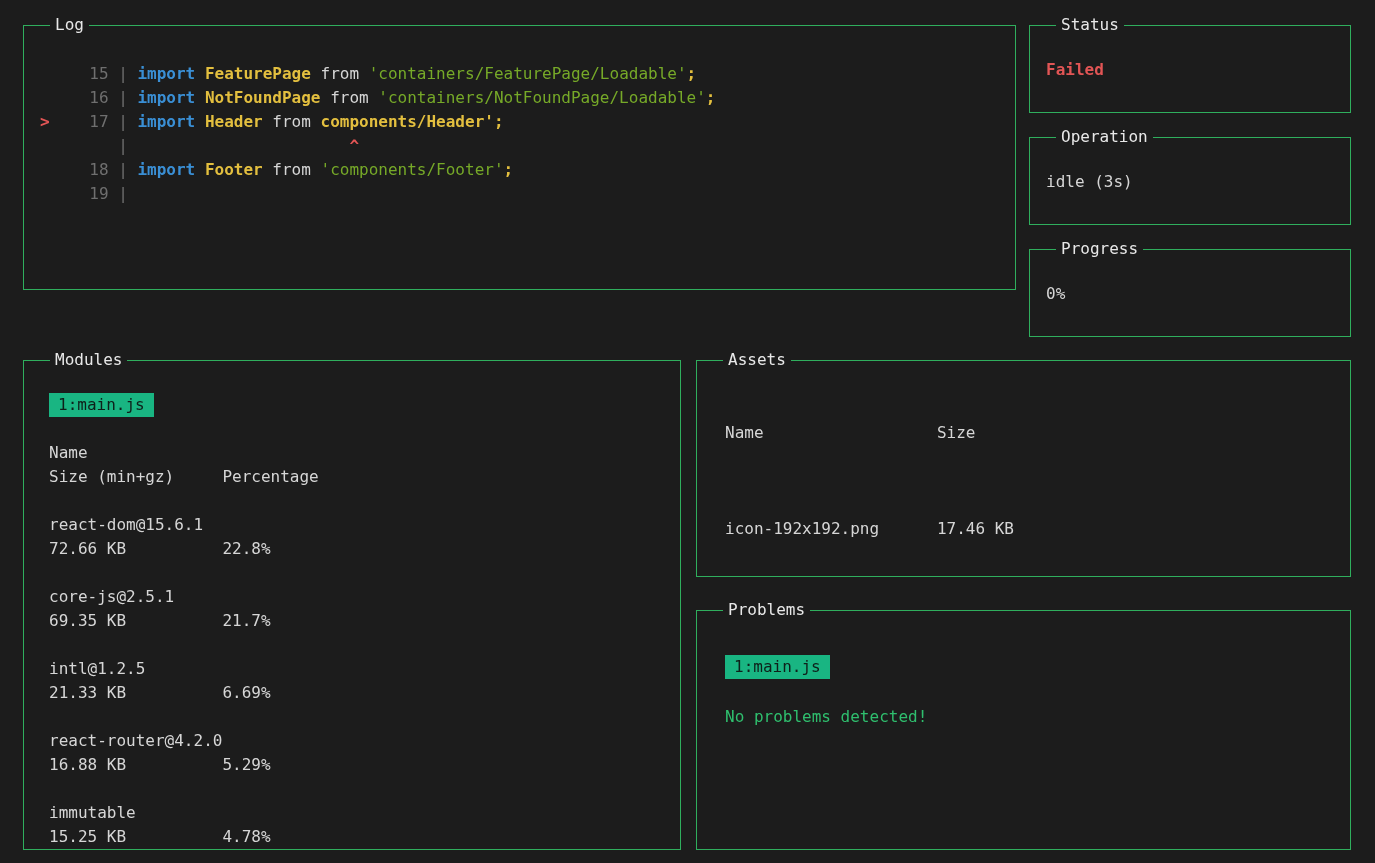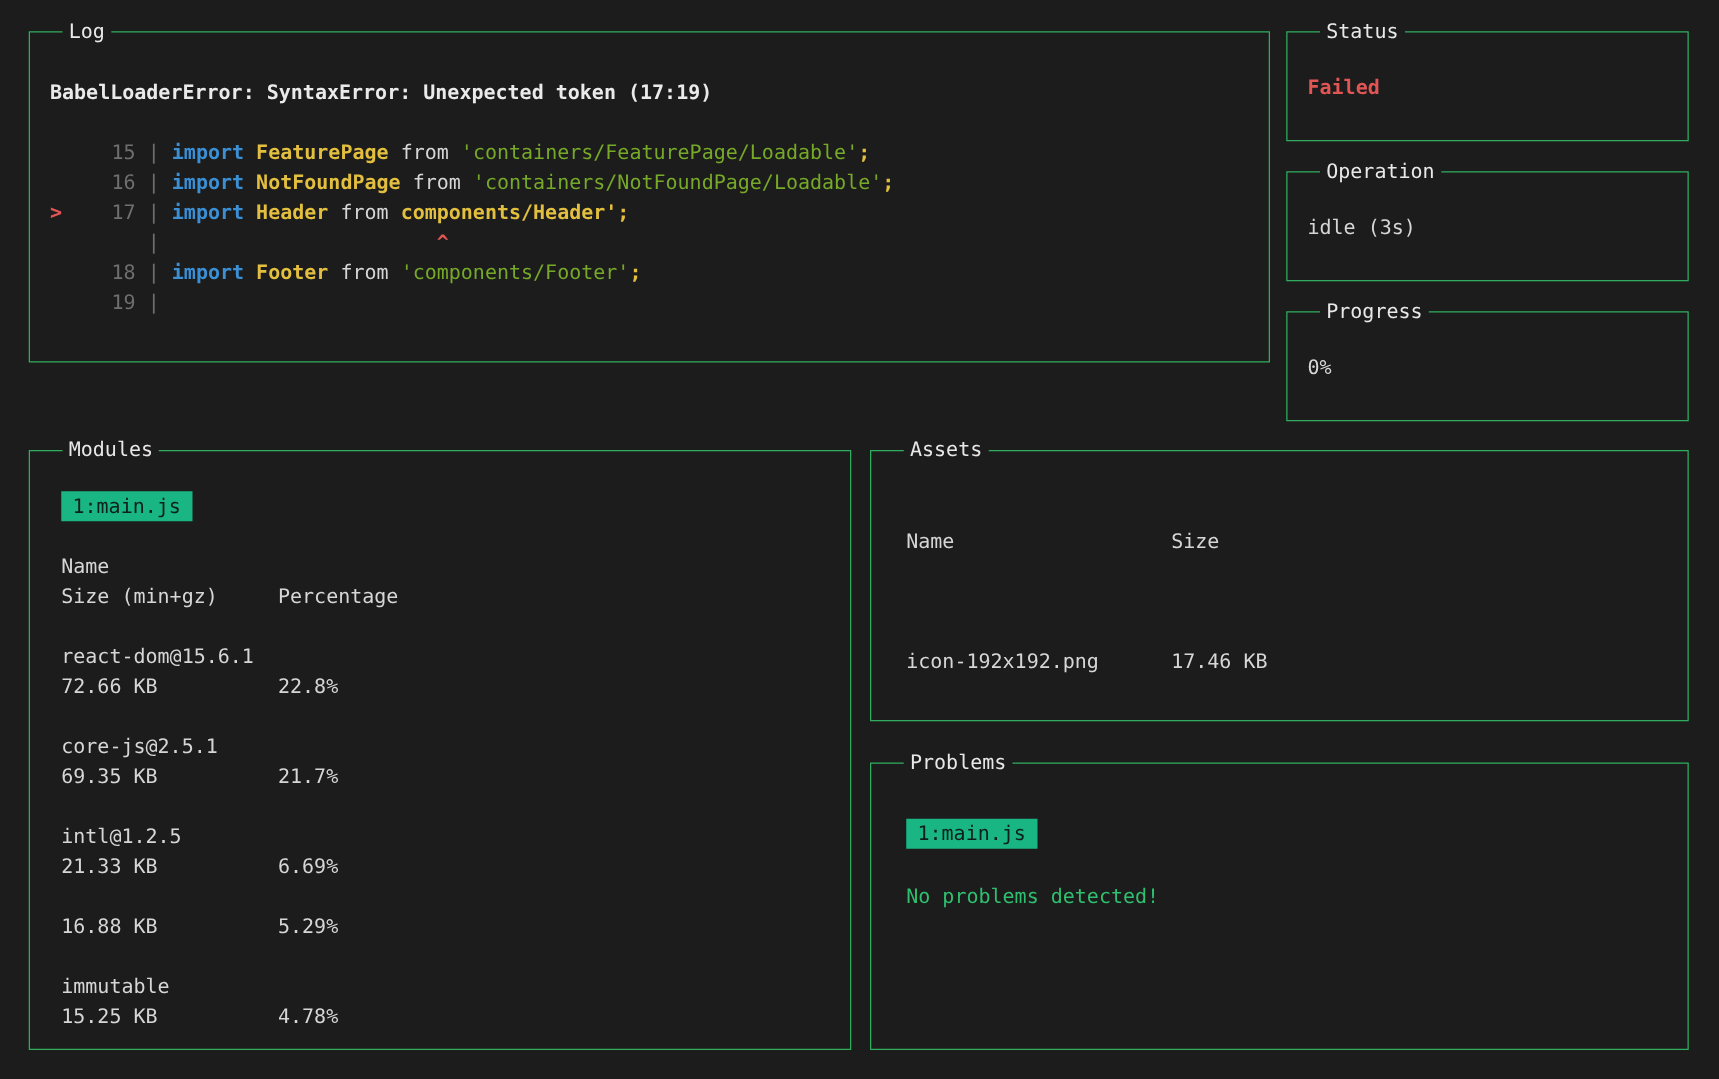--- a/index.html
+++ b/index.html
@@ -76,21 +76,20 @@
 </style>
 </head>
 <body>
 
 <div class="app">
 
   <div class="row-top">
 
     <div class="panel log-panel">
       <span class="panel-title">Log</span>
-      <div class="error-message">BabelLoaderError: SyntaxError: Unexpected token (17:19)</div>
 
       <div class="code-line"><span class="marker"></span><span class="lineno">15</span> <span class="sep">|</span> <span class="tok-kw">import</span> <span class="tok-id">FeaturePage</span> <span class="tok-plain">from</span> <span class="tok-str">'containers/FeaturePage/Loadable'</span><span class="tok-semi">;</span></div>
 
       <div class="code-line"><span class="marker"></span><span class="lineno">16</span> <span class="sep">|</span> <span class="tok-kw">import</span> <span class="tok-id">NotFoundPage</span> <span class="tok-plain">from</span> <span class="tok-str">'containers/NotFoundPage/Loadable'</span><span class="tok-semi">;</span></div>
 
       <div class="code-line"><span class="marker">&gt;</span><span class="lineno">17</span> <span class="sep">|</span> <span class="tok-kw">import</span> <span class="tok-id">Header</span> <span class="tok-plain">from</span> <span class="tok-id">components/Header'</span><span class="tok-semi">;</span></div>
 
       <div class="code-line"><span class="marker"></span><span class="lineno"></span> <span class="sep">|</span> <span class="caret">^</span></div>
 
       <div class="code-line"><span class="marker"></span><span class="lineno">18</span> <span class="sep">|</span> <span class="tok-kw">import</span> <span class="tok-id">Footer</span> <span class="tok-plain">from</span> <span class="tok-str">'components/Footer'</span><span class="tok-semi">;</span></div>
@@ -134,20 +133,21 @@
         <div class="t-row">core-js@2.5.1</div>
         <div class="t-row"><span class="col-size">69.35 KB</span><span>21.7%</span></div>
       </div>
 
       <div class="t-group">
         <div class="t-row">intl@1.2.5</div>
         <div class="t-row"><span class="col-size">21.33 KB</span><span>6.69%</span></div>
       </div>
 
       <div class="t-group">
+        <div class="t-row">react-router@4.2.0</div>
         <div class="t-row"><span class="col-size">16.88 KB</span><span>5.29%</span></div>
       </div>
 
       <div class="t-group">
         <div class="t-row">immutable</div>
         <div class="t-row"><span class="col-size">15.25 KB</span><span>4.78%</span></div>
       </div>
     </div>
 
     <div class="bottom-right-col">

